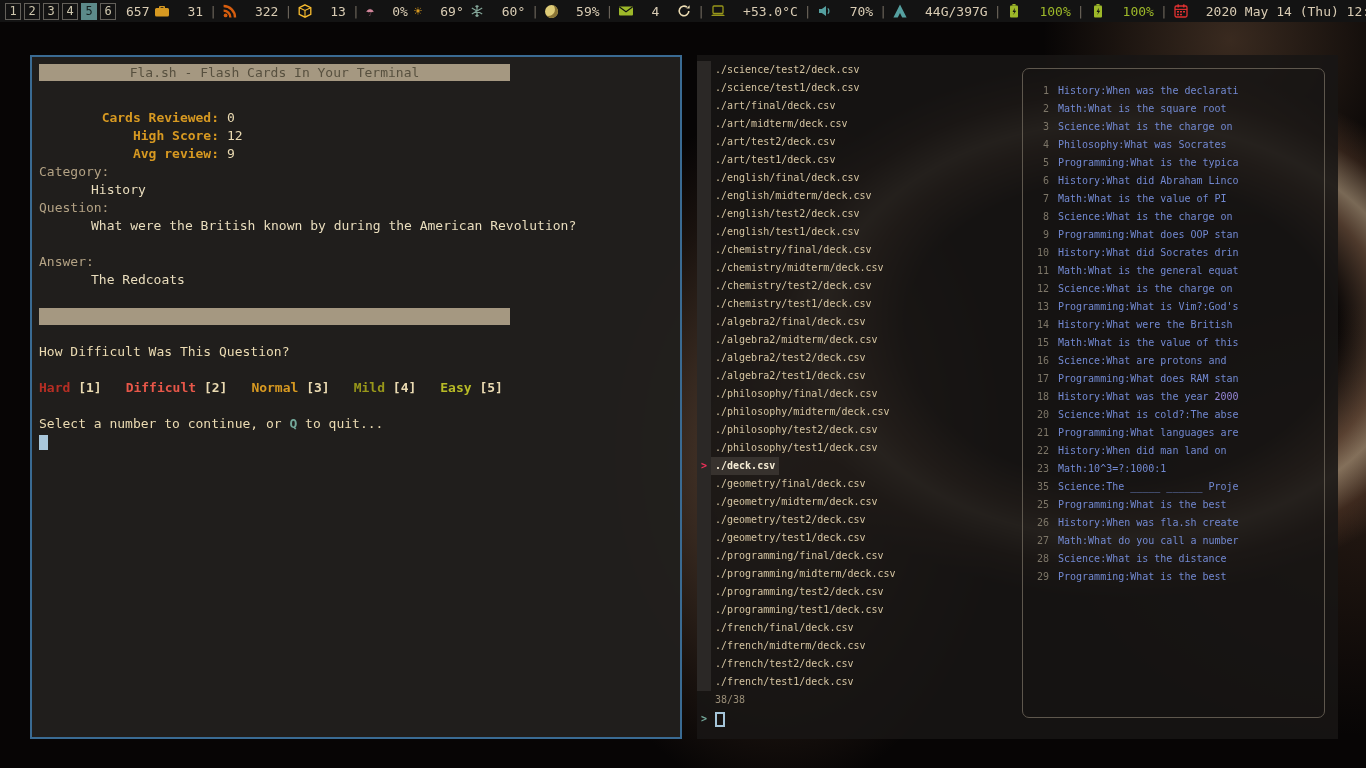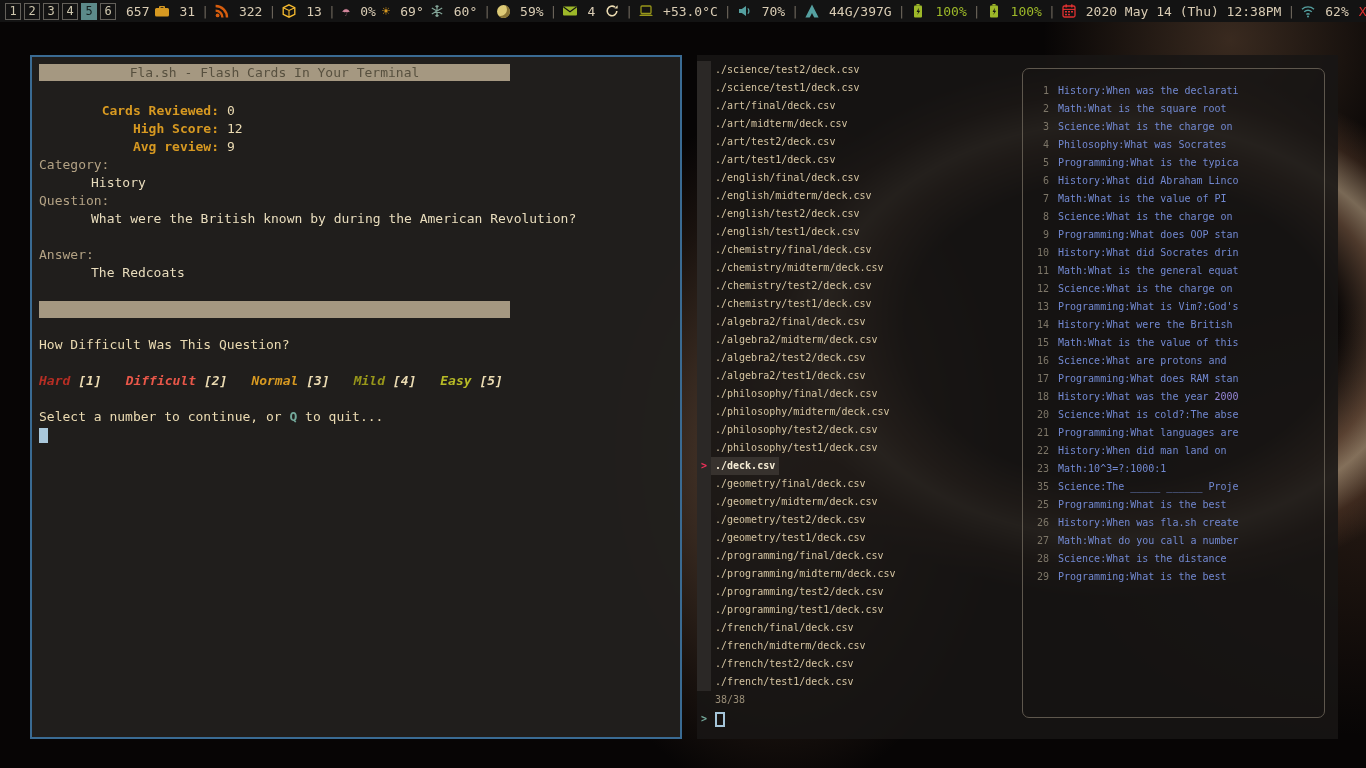--- a/index.html
+++ b/index.html
@@ -22,21 +22,21 @@
     background:var(--bar-bg); color:var(--bar-fg);
     display:flex; align-items:center; gap:6px; padding:0 5px;
     font-size:13px; white-space:nowrap;
   }
   .ws-wrap { display:flex; gap:3px; margin-right:4px; }
   .ws {
     width:16px; height:17px; display:flex; align-items:center; justify-content:center;
     border:1px solid #63605a; color:#cfc7ae; font-size:12px; cursor:default;
   }
   .ws.selected { background:var(--ws-active); border-color:var(--ws-active); color:#14201f; }
-  .mod { display:flex; align-items:center; gap:10px; }
+  .mod { display:flex; align-items:center; gap:18px; }
   .mod svg { width:14px; height:14px; display:block; }
   .sep { color:#6e675c; }
   .c-yellow{color:var(--yellow)} .c-byellow{color:var(--bright-yellow)}
   .c-orange{color:var(--orange)} .c-red{color:var(--red)} .c-pink{color:var(--pink)}
   .c-blue{color:var(--blue)} .c-aqua{color:var(--aqua)} .c-green{color:var(--green)}
   .c-olive{color:var(--olive)} .c-cream{color:var(--cream)}
   .glyph { font-size:14px; line-height:14px; }
   .moon-ball { width:13px; height:13px; border-radius:50%;
     background:#decb77; box-shadow:inset -3px -2px 0 0 #8a7435; }
   .tray { margin-left:auto; display:flex; align-items:center; gap:8px; }
@@ -47,31 +47,31 @@
 
   
   .flash-win {
     position:absolute; left:30px; top:55px; width:652px; height:684px;
     border:2px solid var(--focus-border);
     background:rgba(33,31,29,0.97);
     padding:7px 0 0 7px;
     font-size:13px; line-height:18px; color:var(--cream);
   }
   .titlebar {
-    width:471px; height:17px; line-height:17px; margin-bottom:3px;
+    width:471px; height:17px; line-height:17px; margin-bottom:10px;
     background:var(--tan); color:var(--title-fg); text-align:center;
   }
   .line { height:18px; white-space:pre; }
   .stat .lbl { color:var(--yellow); font-weight:bold; white-space:pre;margin-top:20px; }
   .stat .val { color:var(--cream); margin-left:8px; }
   .sec-label { color:var(--label); }
   .sec-value { color:var(--content); padding-left:52px; }
   .progress { width:471px; height:17px; background:var(--tan); margin-top:1px; }
   .opts { display:flex; }
-  .opt { margin-right:24px; font-weight:bold; white-space:pre;font-style:italic; }
+  .opt { margin-right:24px; font-weight:bold; white-space:pre; }
   .opt .key { color:var(--cream); }
   .quit-key { color:var(--prompt); font-weight:bold; }
   .cursor-block { display:inline-block; width:9px; height:15px; background:var(--cursor); vertical-align:middle; }
 
   
   .fzf-win {
     position:absolute; left:697px; top:55px; width:641px; height:684px;
     background:rgba(24,22,21,0.88);
     font-size:10px; line-height:18px; color:var(--list-fg);
   }

